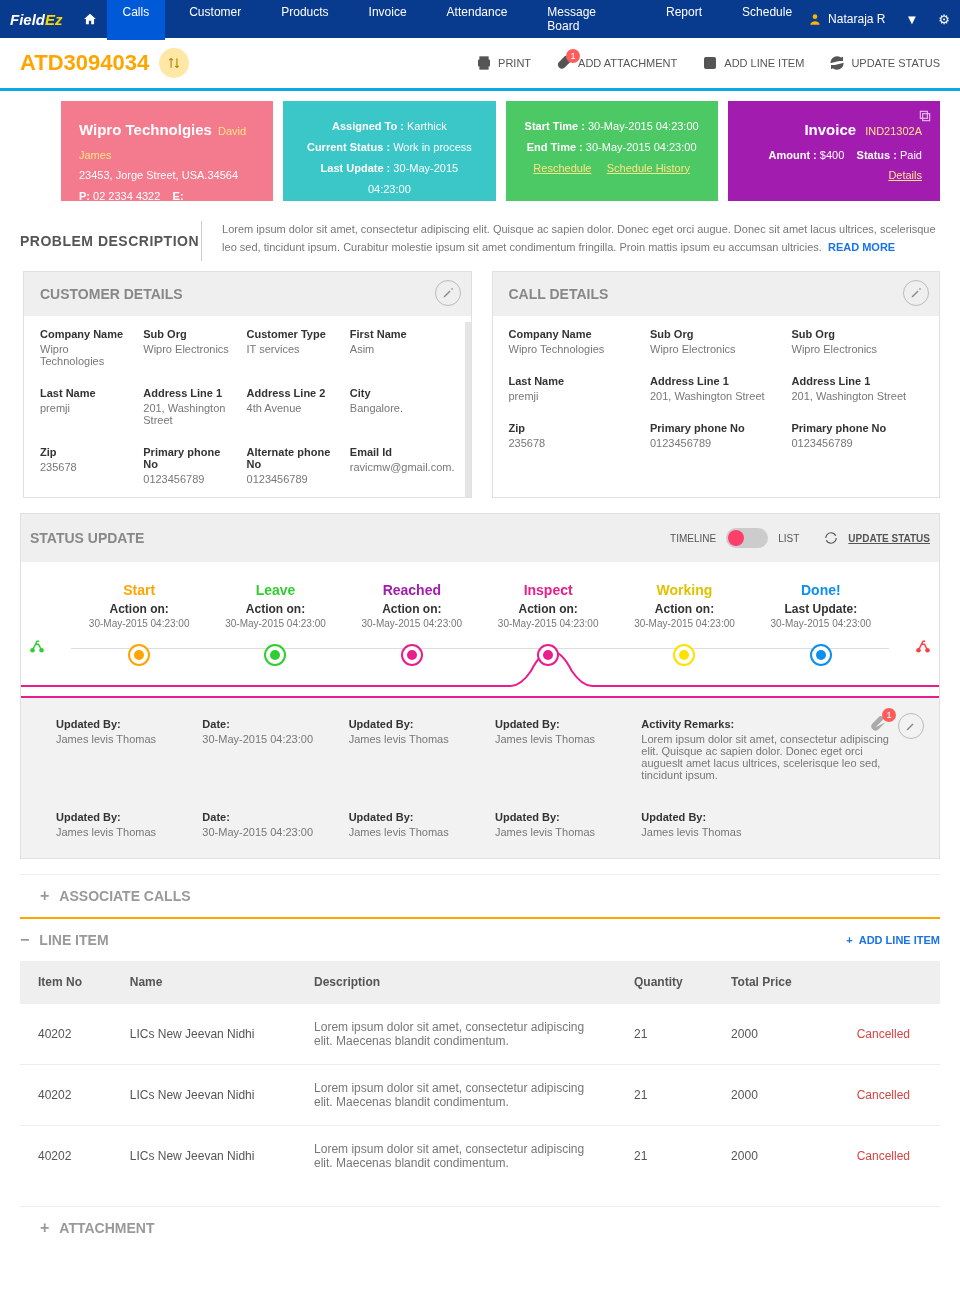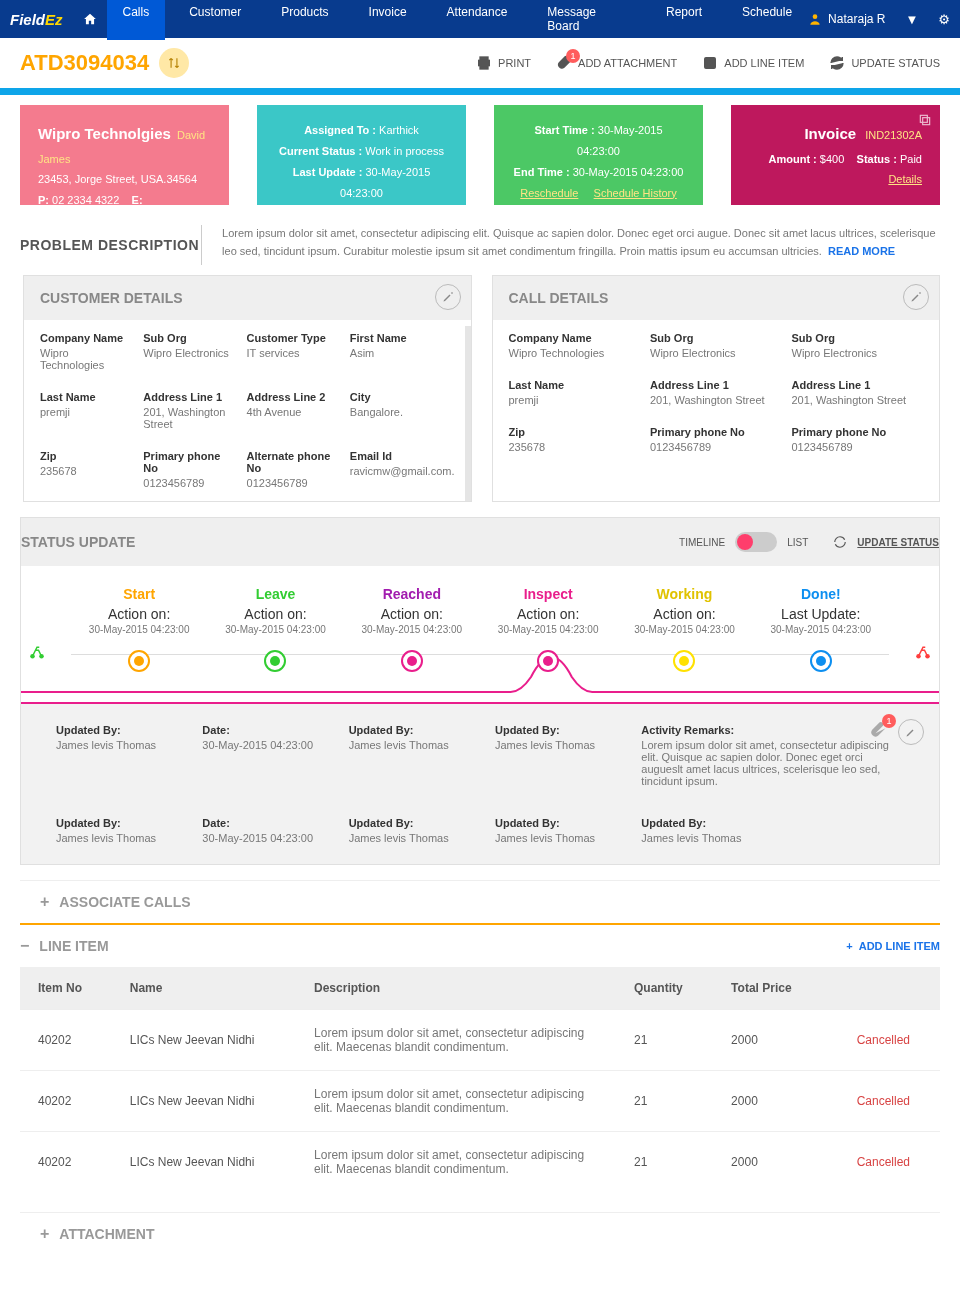--- a/index.html
+++ b/index.html
@@ -6,62 +6,62 @@
 body { font-family:Arial,Helvetica,sans-serif; background:#fff; color:#333; font-size:13px; width:960px; }
 .topbar { background:#083b8e; color:#fff; height:38px; display:flex; align-items:center; padding:0 10px; width:960px; }
 .logo { font-style:italic; font-weight:bold; font-size:15px; margin-right:20px; }
 .logo span{color:#ffd700;}
 .nav { display:flex; gap:8px; flex:1; }
 .nav > div { padding:7px 16px; cursor:pointer; font-size:12px; }
 .nav > div.active { background:#0059d6; }
 .user { font-size:12px; display:flex; align-items:center; gap:6px; }
 .user svg{width:14px;height:14px;fill:#ffb400;}
 .icon-btn{margin-left:20px;cursor:pointer;}
-.header2 { display:flex; align-items:center; padding:10px 20px; border-bottom:7px solid #0ea5e9;}
+.header2 { display:flex; align-items:center; padding:10px 20px; border-bottom:3px solid #0ea5e9;}
 .call-id { color:#ffa500; font-size:22px; font-weight:bold; margin-right:10px;}
 .swap-icon{width:30px;height:30px;border-radius:50%;background:#ffe8a6;display:flex;align-items:center;justify-content:center;cursor:pointer;}
 .header2-actions{margin-left:auto;display:flex;gap:25px;font-size:11px;color:#555;}
 .hact{display:flex;align-items:center;gap:6px;cursor:pointer;}
 .hact svg{width:16px;height:16px;fill:#555;stroke:#555;}
 .badge{position:relative;}
 .badge::after{content:attr(data-count);position:absolute;top:-5px;right:-8px;background:#ff5c5c;color:#fff;border-radius:50%;width:14px;height:14px;font-size:9px;display:flex;align-items:center;justify-content:center;}
-.cards{display:flex;gap:28px;padding:10px 20px;position:relative;}
+.cards{display:flex;gap:10px;padding:10px 20px;position:relative;margin-left:41px;}
 .card{flex:1;color:#fff;padding:15px 18px;font-size:11px;line-height:1.9;height:100px;}
 .card.pink{background:#f47b8e;}
 .card.teal{background:#3bc7c7;text-align:center;}
 .card.green{background:#4cc865;text-align:center;}
-.card.purple{background:#be185d;text-align:right;position:relative;}
+.card.purple{background:#a21caf;text-align:right;position:relative;}
 .card .title{font-size:15px;font-weight:bold;}
 .card .sub{color:#ffe484;font-size:11px;margin-left:6px;}
 .yellow-link{color:#ffe484;text-decoration:underline;cursor:pointer;}
 .copy-corner{position:absolute;top:8px;right:8px;opacity:.7;cursor:pointer;}
 .pd-row{display:flex;align-items:flex-start;padding:10px 20px;gap:20px;}
 .pd-label{color:#555;font-size:14px;font-weight:bold;letter-spacing:.5px;border-right:1px solid #ccc;padding-right:2px;height:40px;display:flex;align-items:center;}
 .pd-text{font-size:11px;color:#777;line-height:1.6;flex:1;}
 .readmore{color:#1a73e8;font-weight:bold;cursor:pointer;}
 .two-col{display:flex;gap:20px;padding:0 20px 15px 23px;}
 .panel{flex:1;border:1px solid #e0e0e0;background:#fff;}
 .panel-h{background:#efefef;padding:14px 16px;color:#888;font-size:14px;font-weight:bold;position:relative;}
 .edit-circle{position:absolute;right:10px;top:8px;width:26px;height:26px;border:1px solid #bbb;border-radius:50%;display:flex;align-items:center;justify-content:center;cursor:pointer;}
 .panel-body{padding:12px 16px;}
 .grid{display:grid;grid-template-columns:repeat(4,1fr);row-gap:20px;column-gap:10px;}
 .grid3{grid-template-columns:repeat(3,1fr);}
 .fld .flabel{font-size:11px;font-weight:bold;color:#333;margin-bottom:3px;}
 .fld .fval{font-size:11px;color:#777;}
 .scroll-hint{position:absolute;right:0;top:50px;bottom:0;width:6px;background:rgba(0,0,0,.1);}
 .status-panel{margin:0 20px 15px 20px;border:1px solid #e0e0e0;}
-.sp-h{background:#efefef;padding:14px 0;color:#888;font-size:14px;font-weight:bold;display:flex;align-items:center;}
+.sp-h{background:#efefef;padding:14px 9px;color:#888;font-size:14px;font-weight:bold;display:flex;align-items:center;}
 .sp-h-r{margin-left:auto;display:flex;align-items:center;gap:10px;font-size:10px;color:#555;font-weight:normal;}
 .toggle{width:42px;height:20px;background:#ccc;border-radius:10px;position:relative;cursor:pointer;}
 .toggle .knob{position:absolute;left:2px;top:2px;width:16px;height:16px;background:#ff3e6c;border-radius:50%;}
 .update-s{font-weight:bold;text-decoration:underline;cursor:pointer;}
 .timeline{display:flex;justify-content:space-between;padding:20px 50px 0 50px;position:relative;}
 .tl-item{flex:1;text-align:center;}
 .tl-name{font-weight:bold;font-size:14px;margin-bottom:4px;}
-.tl-item .small{font-size:14px;color:#333;font-weight:normal;}
+.tl-item .small{font-size:12px;color:#333;font-weight:bold;}
 .tl-item .date{font-size:10px;color:#777;margin-top:2px;}
 .tl-dots{display:flex;justify-content:space-between;align-items:center;padding:15px 50px 0 50px;position:relative;}
 .tl-line{position:absolute;left:50px;right:50px;top:50%;height:1px;background:#ddd;z-index:0;}
 .dot{width:22px;height:22px;border-radius:50%;border:2px solid;background:#fff;display:flex;align-items:center;justify-content:center;z-index:1;position:relative;margin:0 auto;}
 .dot .inner{width:10px;height:10px;border-radius:50%;}
 .c-orange{color:#ffa500;border-color:#ffa500;text-align:center;} .c-orange .inner{background:#ffa500;}
 .c-green{color:#4cc865;border-color:#32cd32;} .c-green .inner{background:#32cd32;}
 .c-pink{color:#e91e8c;border-color:#e91e8c;} .c-pink .inner{background:#e91e8c;}
 .c-yellow{color:#e0c200;border-color:#ffe100;} .c-yellow .inner{background:#ffe100;}
 .c-blue{color:#0d8ff0;border-color:#0d8ff0;} .c-blue .inner{background:#0d8ff0;}

